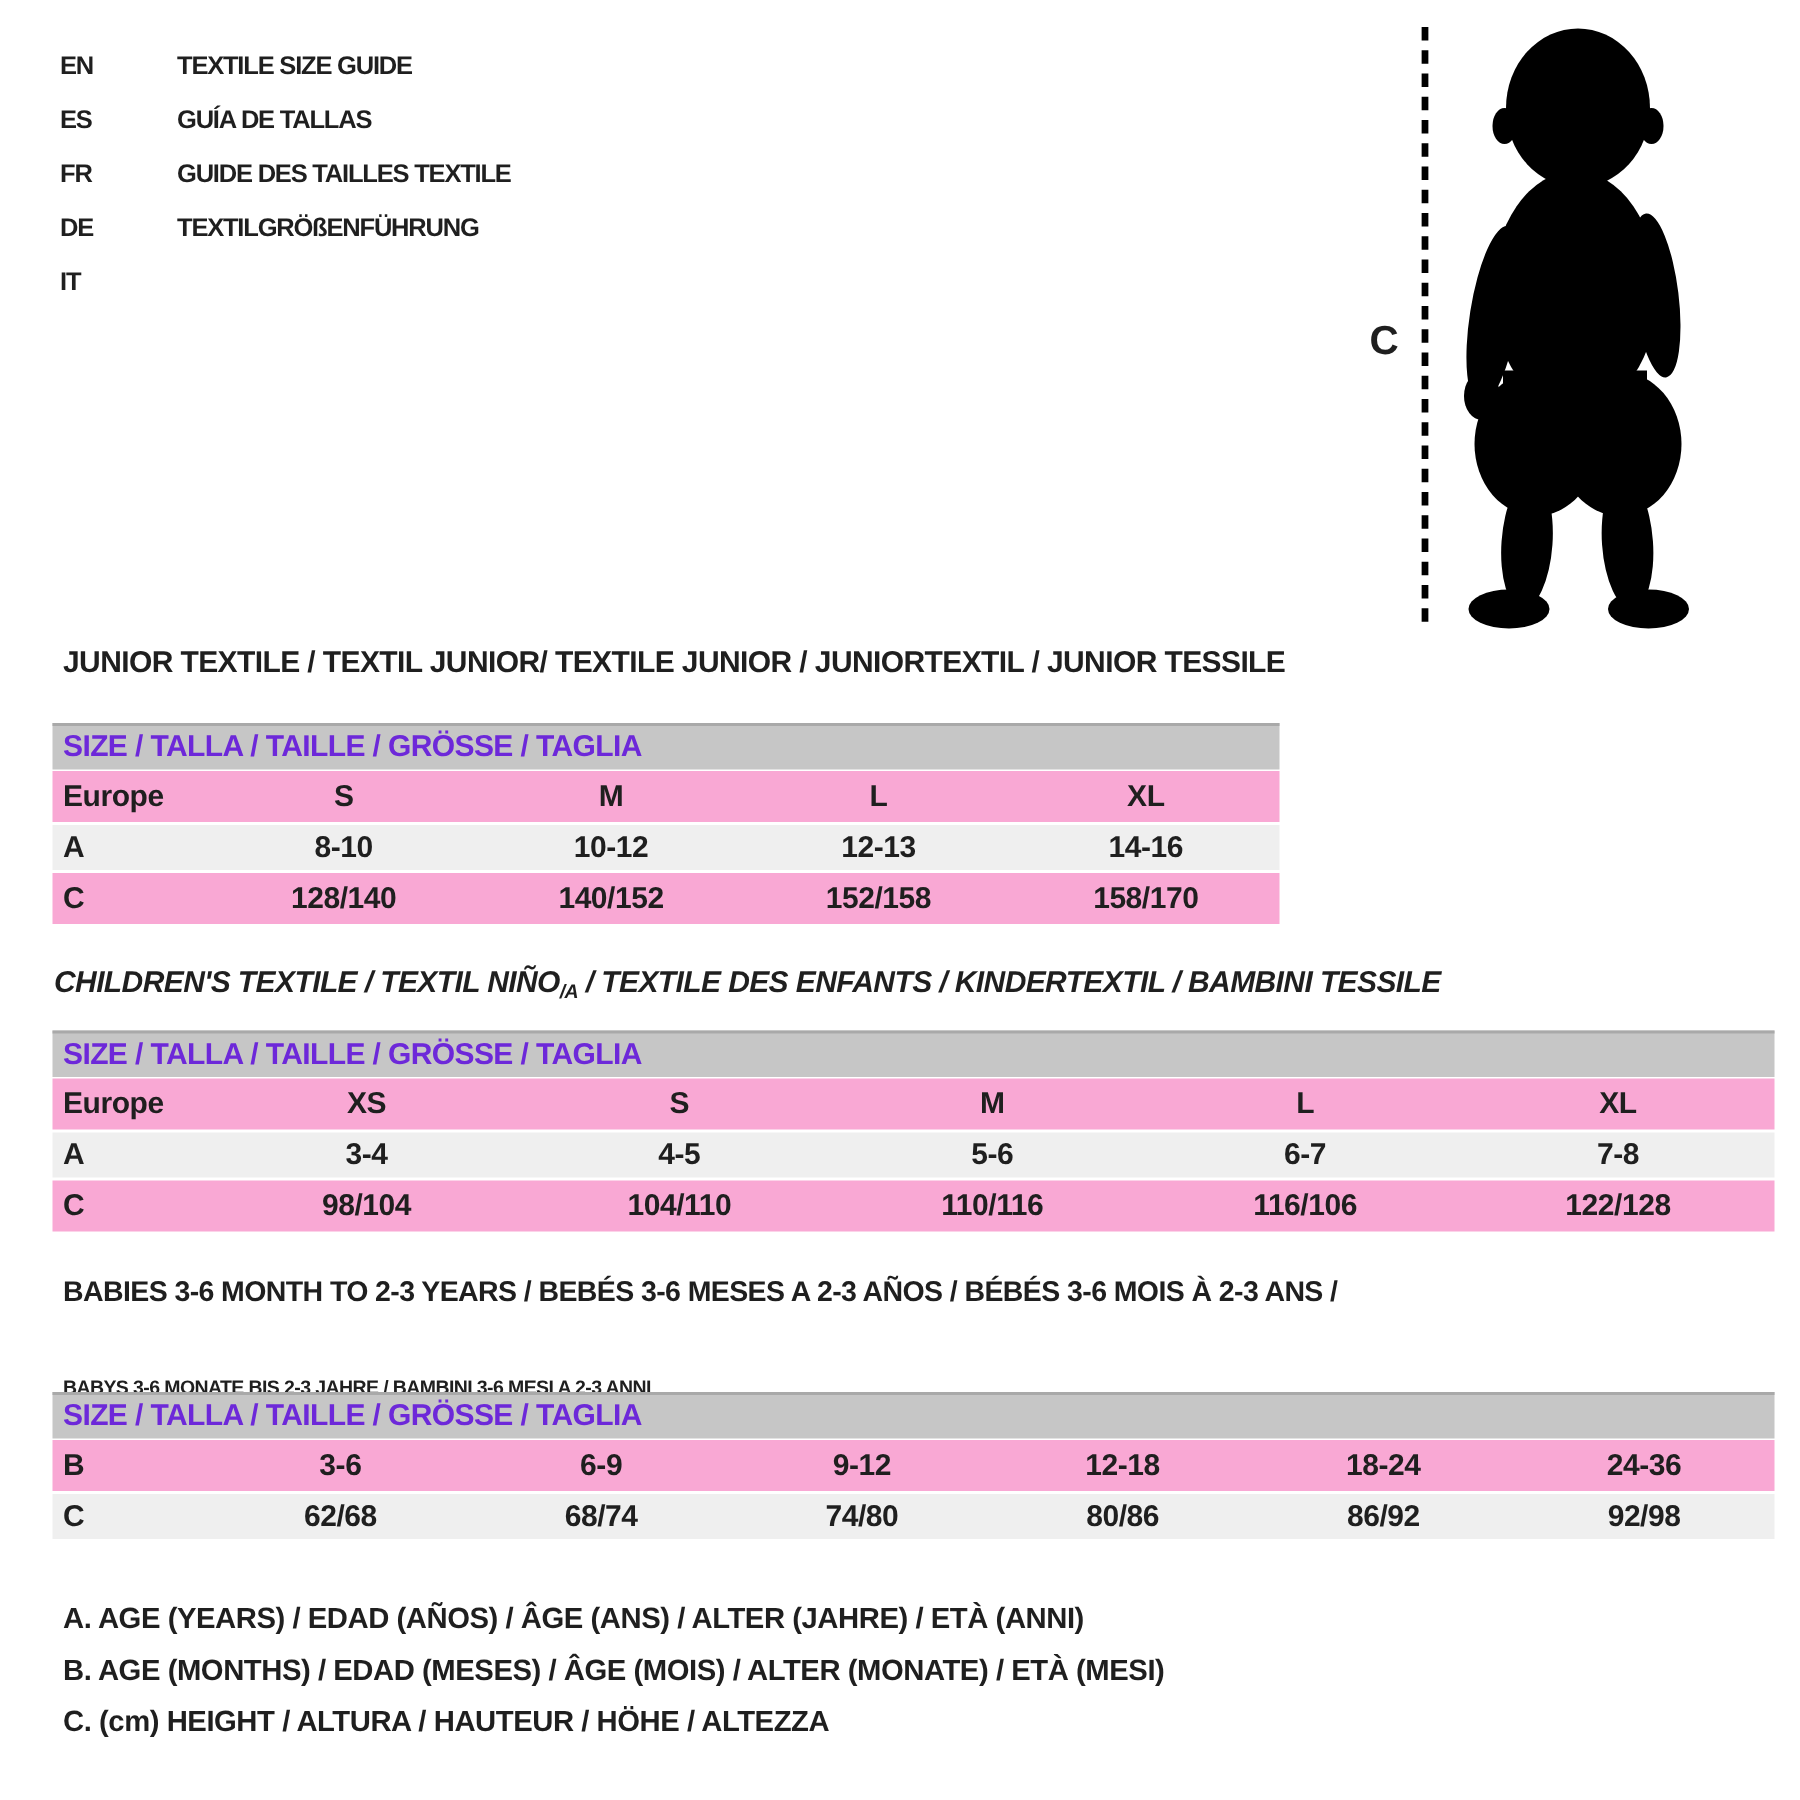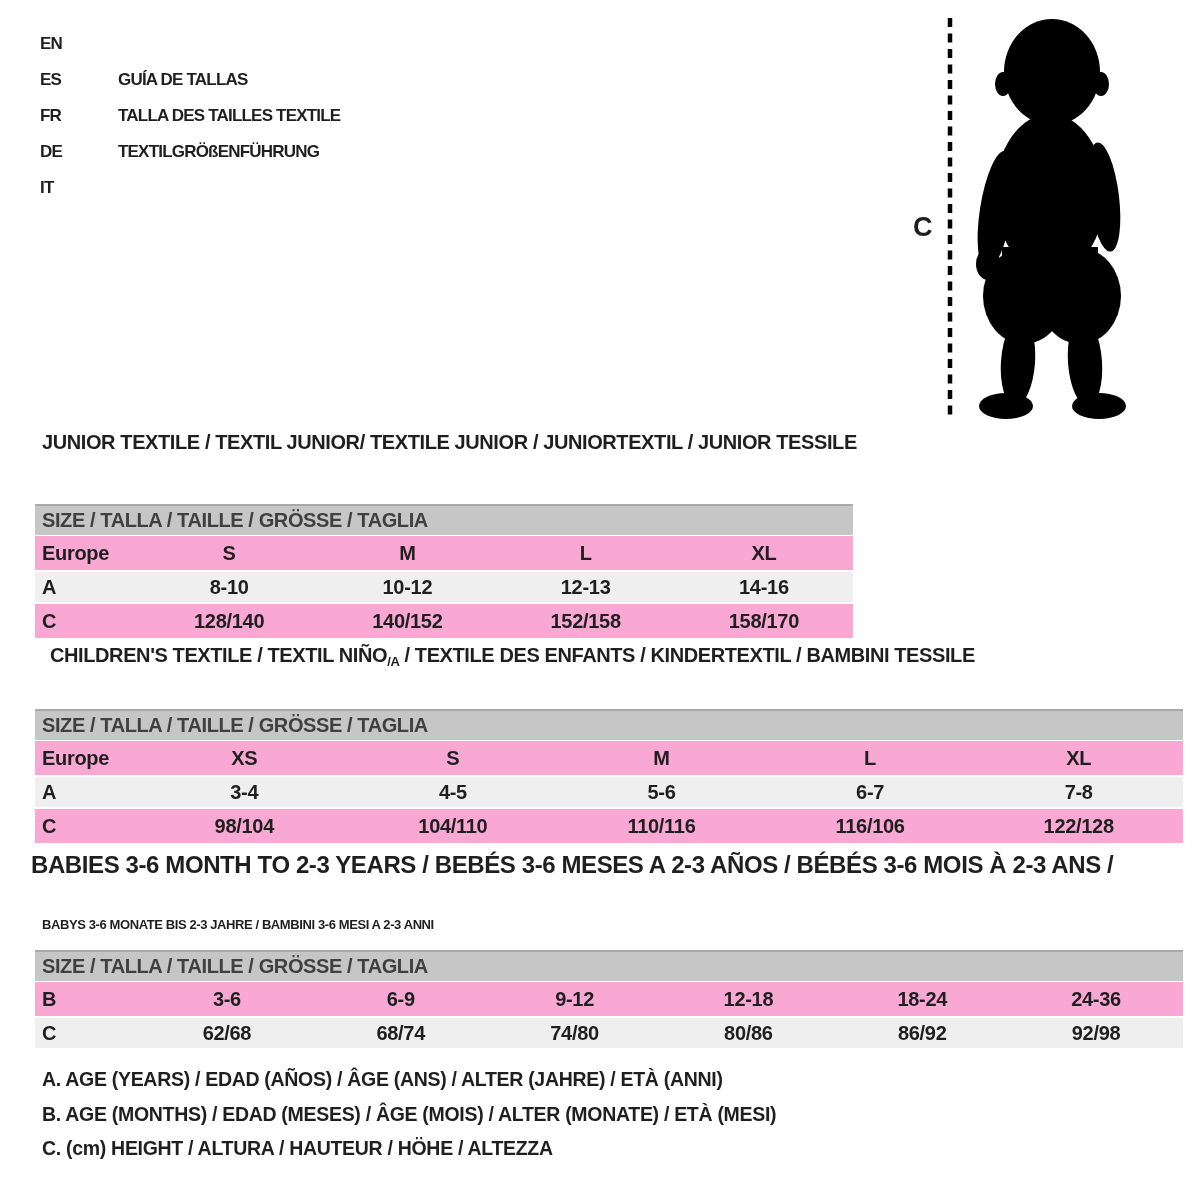--- a/index.html
+++ b/index.html
@@ -21,64 +21,64 @@
   .lang-title { white-space: nowrap; }
 
   
   .dash-line { left: 946px; top: 16px; }
   .figure-label { left: 913px; top: 212px; font-size: 27px; }
   .silhouette { left: 962px; top: 12px; }
 
   
   .sec-title { font-size: 20px; letter-spacing: -0.4px; white-space: nowrap; }
   .title-junior { left: 42px; top: 431px; }
-  .title-children { left: 50px; top: 644px; }
-  .title-babies-1 { left: 31px; top: 851px; font-size: 24px; }
+  .title-children { left: 36px; top: 644px; font-style: italic; }
+  .title-babies-1 { left: 42px; top: 851px; font-size: 19px; }
   .title-babies-2 { left: 42px; top: 885px; font-size: 13px; margin-top: 32px; }
   .sub-small { font-size: 13px; vertical-align: -4px; }
 
   
   .size-table { left: 35px; }
   .tbl-junior { top: 482px; width: 818px; }
   .tbl-children { top: 687px; width: 1148px; }
   .tbl-babies { top: 928px; width: 1148px; }
 
   .size-bar {
     height: 29px; background: #c6c6c6; border-top: 2px solid #a9a9a9;
     display: flex; align-items: center; padding-left: 7px;
-    font-size: 20px; letter-spacing: -0.4px; color: #404040;
+    font-size: 20px; letter-spacing: -0.4px; color: #6d28d9;
     margin-bottom: 1px;
-    margin-top: 22px;
   }
   .trow { display: flex; align-items: center; font-size: 20px; letter-spacing: -0.3px; }
   .trow-white { height: 34px; background: #f9a8d4; }
   .trow-shaded { height: 30px; background: #efefef; margin: 2px 0; }
   .tlabel { flex: 0 0 98px; padding-left: 7px; text-align: left; }
   .tcell { flex: 1 1 0; text-align: center; }
 
   
   .legend-line { left: 42px; font-size: 19.5px; letter-spacing: -0.3px; white-space: nowrap; text-align: right; }
   .legend-a { top: 1068px; }
   .legend-b { top: 1103px; }
   .legend-c { top: 1137px; }
 </style>
 </head>
 <body>
 
 <div class="abs lang-block">
   <div class="lang-row">
     <span class="lang-code">EN</span>
+    <span class="lang-title">TEXTILE SIZE GUIDE</span>
   </div>
   <div class="lang-row">
     <span class="lang-code">ES</span>
     <span class="lang-title">GUÍA DE TALLAS</span>
   </div>
   <div class="lang-row">
     <span class="lang-code">FR</span>
-    <span class="lang-title">TALLA DES TAILLES TEXTILE</span>
+    <span class="lang-title">GUIDE DES TAILLES TEXTILE</span>
   </div>
   <div class="lang-row">
     <span class="lang-code">DE</span>
     <span class="lang-title">TEXTILGRÖßENFÜHRUNG</span>
   </div>
   <div class="lang-row">
     <span class="lang-code">IT</span>
   </div>
 </div>
 

